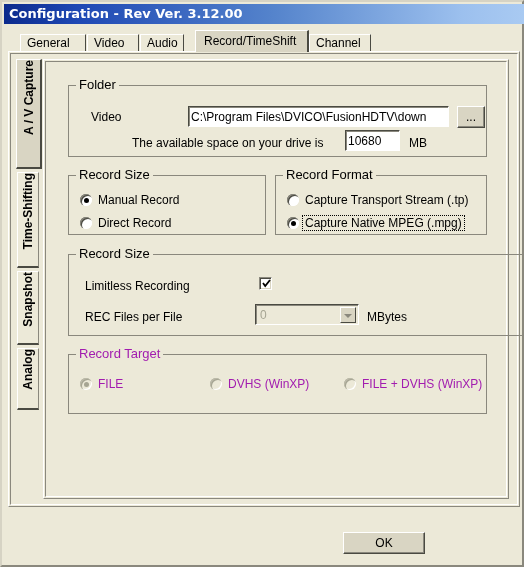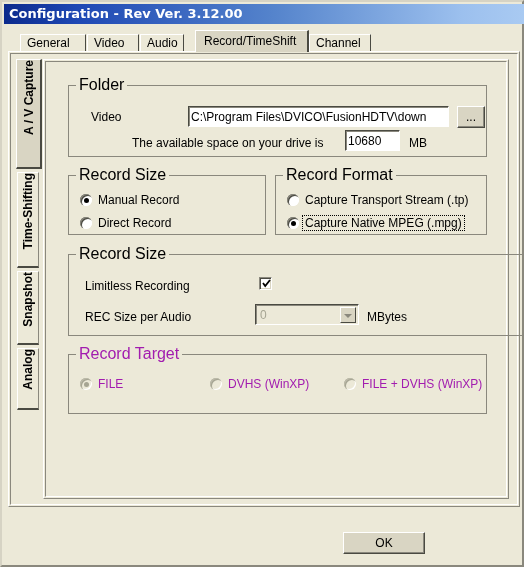--- a/index.html
+++ b/index.html
@@ -162,21 +162,21 @@
   .group {
     position: absolute;
     border: 1px solid #8a887d;
     box-sizing: border-box;
   }
   .group > .gtitle {
     position: absolute;
     left: 7px; top: -7px;
     background: #ece9d8;
     padding: 0 3px;
-    font-size: 16px;
+    font-size: 13px;
     line-height: 12px;
     white-space: nowrap;
     color: #000;
   }
   .group.disabled > .gtitle { color: #a21caf; }
 
   .lbl {
     position: absolute;
     font-size: 12px;
     line-height: 14px;
@@ -416,21 +416,21 @@
       <div class="gtitle">Record Size</div>
 
       <div class="lbl" style="left:16px; top:24px;">Limitless Recording</div>
 
       <div class="checkbox" style="left:190px; top:22px;">
         <svg class="tick" viewBox="0 0 9 9">
           <path d="M1 4 L3.2 7 L8 1" stroke="#000" stroke-width="1.8" fill="none"></path>
         </svg>
       </div>
 
-      <div class="lbl" style="left:16px; top:55px;">REC Size per Audio</div>
+      <div class="lbl" style="left:16px; top:55px;">REC Files per File</div>
 
       <div class="combo" style="left:186px; top:49px; width:104px; height:21px;">
         <span class="cval">0</span>
         <span class="cbtn">
           <span class="arrow"></span>
         </span>
       </div>
 
       <div class="lbl" style="left:298px; top:55px;">MBytes</div>
     </div>

